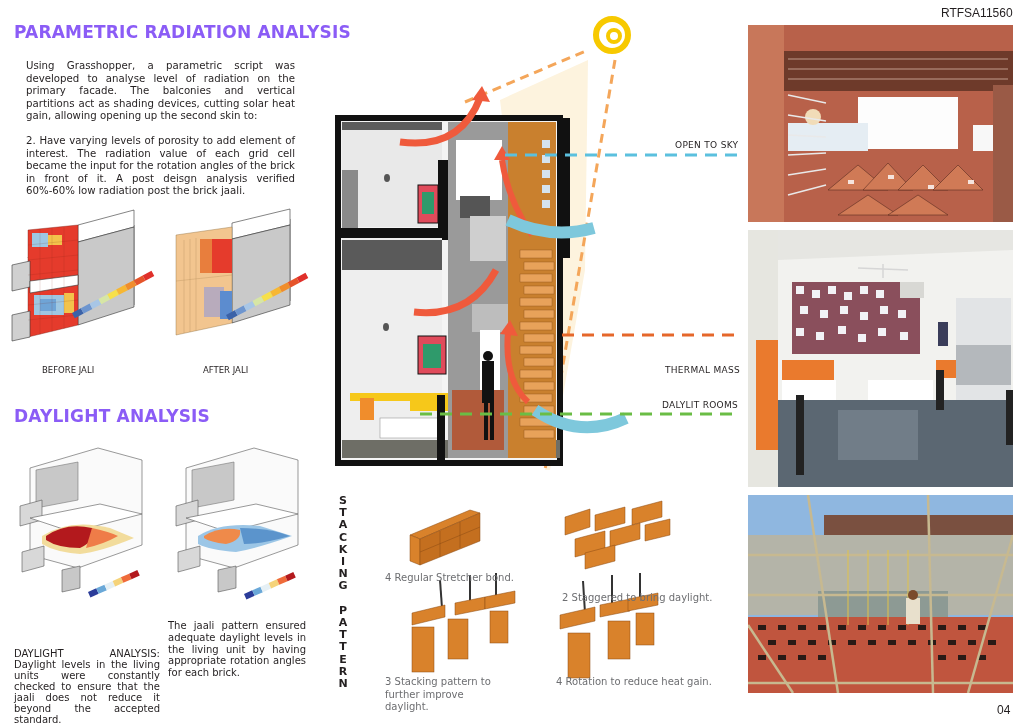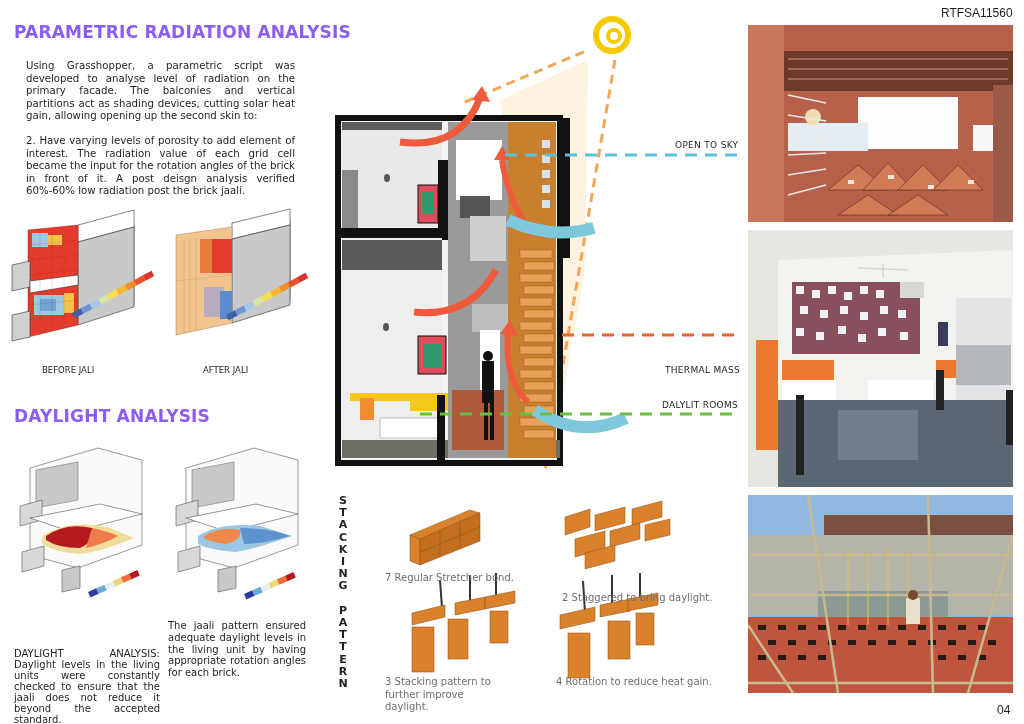--- a/index.html
+++ b/index.html
@@ -298,21 +298,21 @@
     <line x1="240" y1="78" x2="240" y2="104" stroke="#333" stroke-width="2"></line>
     <polygon points="160,120 195,112 195,126 160,134"></polygon>
     <polygon points="200,110 230,104 230,116 200,122"></polygon>
     <polygon points="228,104 258,98 258,110 228,116"></polygon>
     <rect x="168" y="138" width="22" height="45"></rect>
     <rect x="208" y="126" width="22" height="38"></rect>
     <rect x="236" y="118" width="18" height="32"></rect>
   </g>
 </svg>
 
-<div class="brick-cap" style="left:385px; top:572px;">7 Regular Stretcher bond.</div>
+<div class="brick-cap" style="left:385px; top:572px;">4 Regular Stretcher bond.</div>
 <div class="brick-cap" style="left:562px; top:592px;">2 Staggered to bring daylight.</div>
 <div class="brick-cap" style="left:385px; top:676px; width:120px;">3 Stacking pattern to further improve daylight.</div>
 <div class="brick-cap" style="left:556px; top:676px;">4 Rotation to reduce heat gain.</div>
 
 <div class="photo" style="left:748px; top:25px; width:265px; height:197px; background:#b8614a;">
   <svg width="265" height="197" viewBox="0 0 265 197">
     <rect x="0" y="0" width="265" height="197" fill="#b8614a"></rect>
     <rect x="36" y="26" width="230" height="40" fill="#6e3a2a"></rect>
     <g stroke="#e7c7b6" stroke-width="1.2" opacity="0.7">
       <line x1="40" y1="34" x2="260" y2="34"></line>

